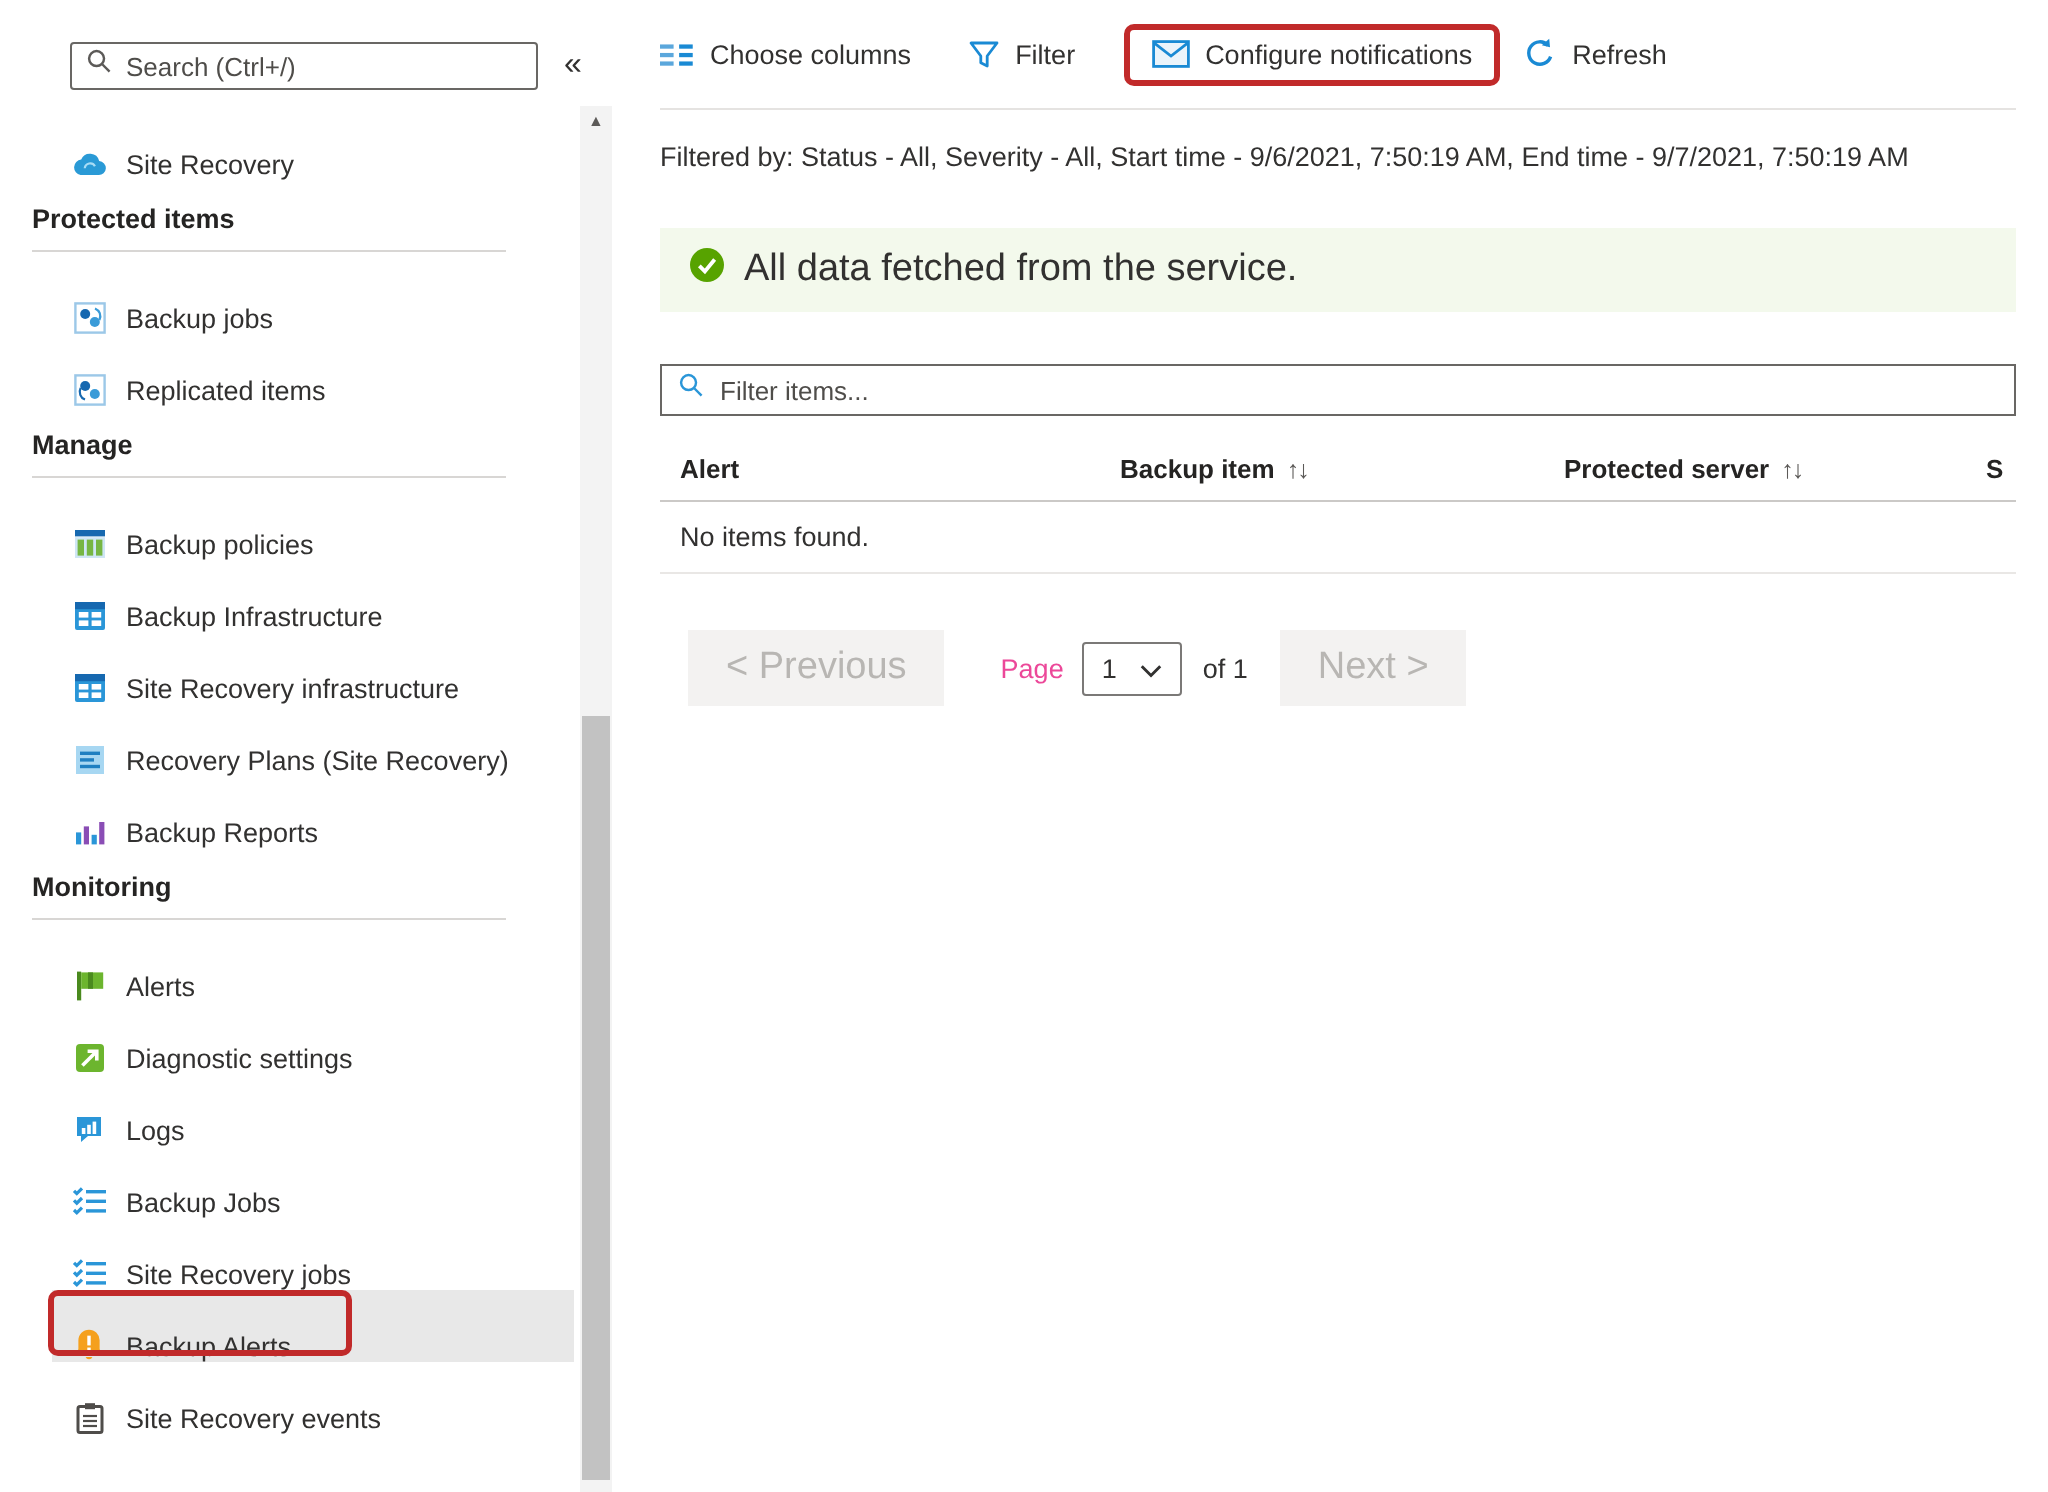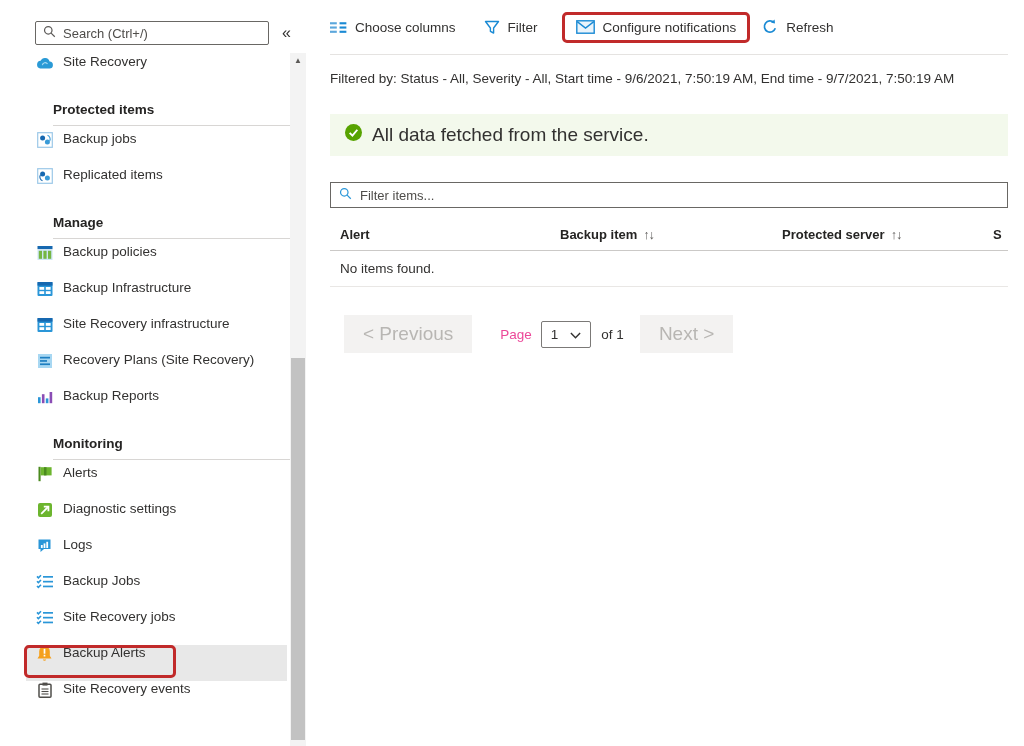--- a/index.html
+++ b/index.html
@@ -13,22 +13,22 @@
   .search-box { width:234px; height:24px; border:1px solid #696764; border-radius:2px; display:flex; align-items:center; padding:0 7px; gap:7px; background:#fff; }
   .search-box input { border:none; outline:none; flex:1; font:13px "Liberation Sans", sans-serif; color:#323130; background:transparent; }
   .search-box input::placeholder { color:#4f4d4a; }
   .collapse { margin-left:13px; font-size:16px; color:#323130; cursor:pointer; line-height:1; }
 
   .sb-scroll { position:absolute; left:290px; top:53px; width:16px; height:693px; background:#f3f3f3; }
   .sb-arrow { position:absolute; top:3px; left:0; width:16px; text-align:center; font-size:8px; color:#5c5a58; }
   .sb-thumb { position:absolute; top:305px; left:1px; width:14px; height:382px; background:#c2c2c2; }
 
   #sidebar-nav { position:absolute; left:0; top:54px; width:288px; }
-  .section-header { margin:8px 0 5px 53px; height:28px; line-height:24px; font-weight:700; font-size:13.5px; color:#252423; border-bottom:1px solid #d8d6d4; width:237px; }
-  .nav-item { position:relative; width:287px; height:36px; display:flex; align-items:flex-start; padding-left:36px; gap:10px; cursor:pointer; }
+  .section-header { margin:8px 0 5px 16px; height:28px; line-height:24px; font-weight:700; font-size:13.5px; color:#252423; border-bottom:1px solid #d8d6d4; width:237px; }
+  .nav-item { position:relative; width:287px; height:36px; display:flex; align-items:flex-end; padding-left:36px; gap:10px; cursor:pointer; }
   .nav-item .icon { width:17px; height:17px; display:flex; align-items:center; justify-content:center; flex-shrink:0; }
   .nav-item .label { font-size:13.5px; color:#323130; white-space:nowrap; }
   .nav-item.selected { background:linear-gradient(to right, transparent 26px, #e8e8e8 26px); }
   .annotation-box { position:absolute; left:24px; top:0px; width:152px; height:33px; border:3px solid #c12a2a; border-radius:5px; pointer-events:none; }
 
   
   .content { position:absolute; left:330px; top:0; width:678px; }
   .toolbar { height:55px; display:flex; align-items:center; border-bottom:1px solid #e5e3e1; }
   .tb-btn { display:flex; align-items:center; gap:8px; font-size:13.5px; color:#323130; cursor:pointer; margin-right:28px; padding:6px 0; }
   .tb-btn .icon { display:flex; align-items:center; }

